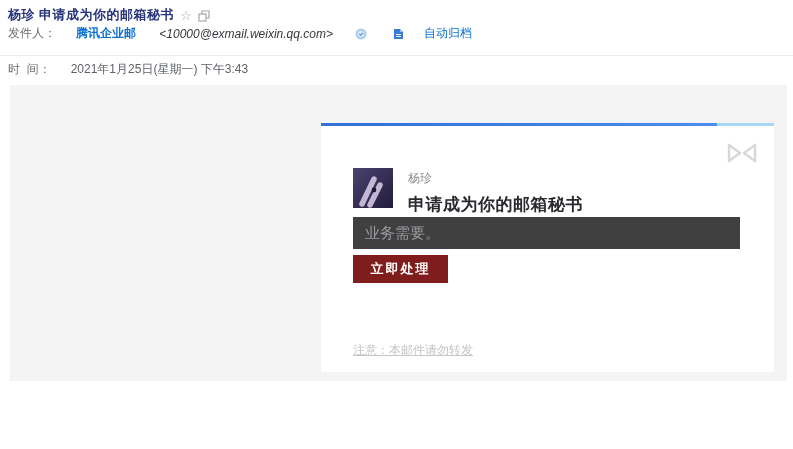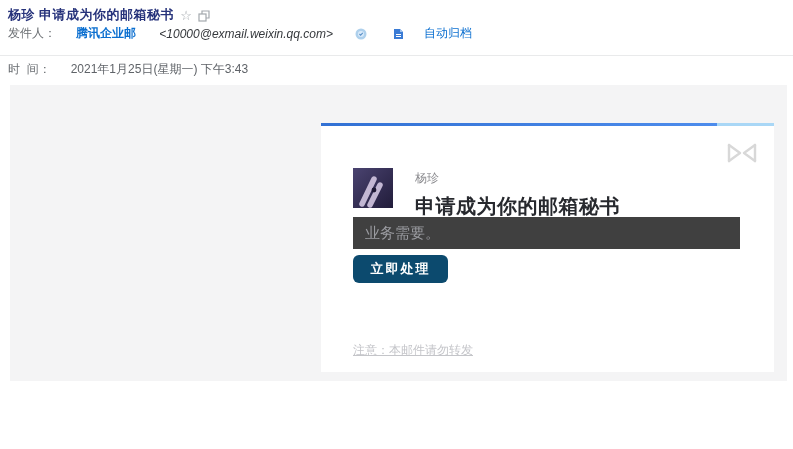--- a/index.html
+++ b/index.html
@@ -50,32 +50,32 @@
     background:#ffffff;
   }
   .top-line { display:flex; height:3px; width:100%; }
   .top-line .seg-dark { width:87.5%; background:linear-gradient(90deg,#3271d4,#4d8cec); }
   .top-line .seg-light { width:12.5%; background:#a9d7f6; }
 
   .exmail-logo { position:absolute; top:20px; right:17px; }
 
   .sender-block { position:absolute; left:32px; top:45px; display:flex; gap:15px; }
   .avatar { width:40px; height:40px; overflow:hidden; flex:0 0 auto; }
-  .who { display:flex; flex-direction:column;margin-left:7px; }
+  .who { display:flex; flex-direction:column; }
   .applicant-name { font-size:12px; color:#8b8b8f; margin-top:2px; }
-  .request-title { font-size:20px; font-weight:bold; color:#27292e; margin-top:6px; letter-spacing:.5px; }
+  .request-title { font-size:17px; font-weight:bold; color:#27292e; margin-top:6px; letter-spacing:.5px; }
 
   .msg-box {
     position:absolute; left:32px; top:94px; width:387px; height:32px;
     background:#404040; padding:9px 12px; font-size:15px; color:#9b9ca1; line-height:14px;
   }
 
   .action-button {
     position:absolute; left:32px; top:132px; width:95px; height:28px;
-    background:#0c4a6e; color:#fff; border:none; border-radius:6px;
+    background:#7f1d1d; color:#fff; border:none; border-radius:0;
     font-size:13px; font-weight:bold; letter-spacing:2px; cursor:pointer;
     font-family:"Liberation Sans", sans-serif;
   }
 
   .foot-note { position:absolute; left:32px; top:219px; font-size:12px; color:#c4c5c9;text-decoration:underline; }
 </style>
 </head>
 <body>
 
 <div class="screen">

